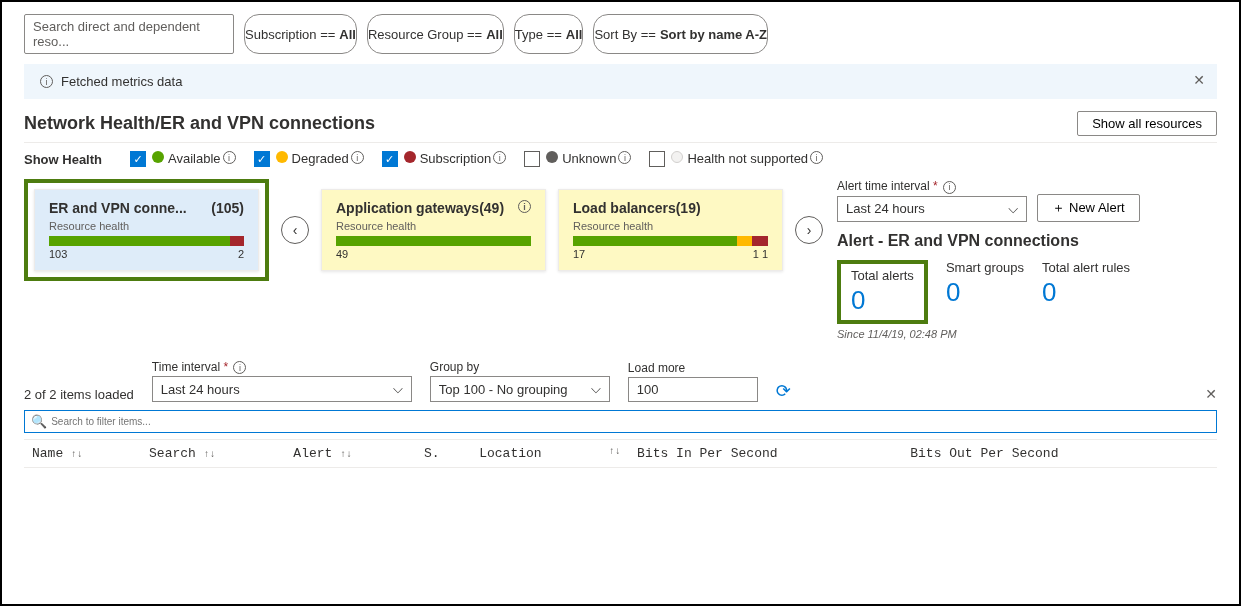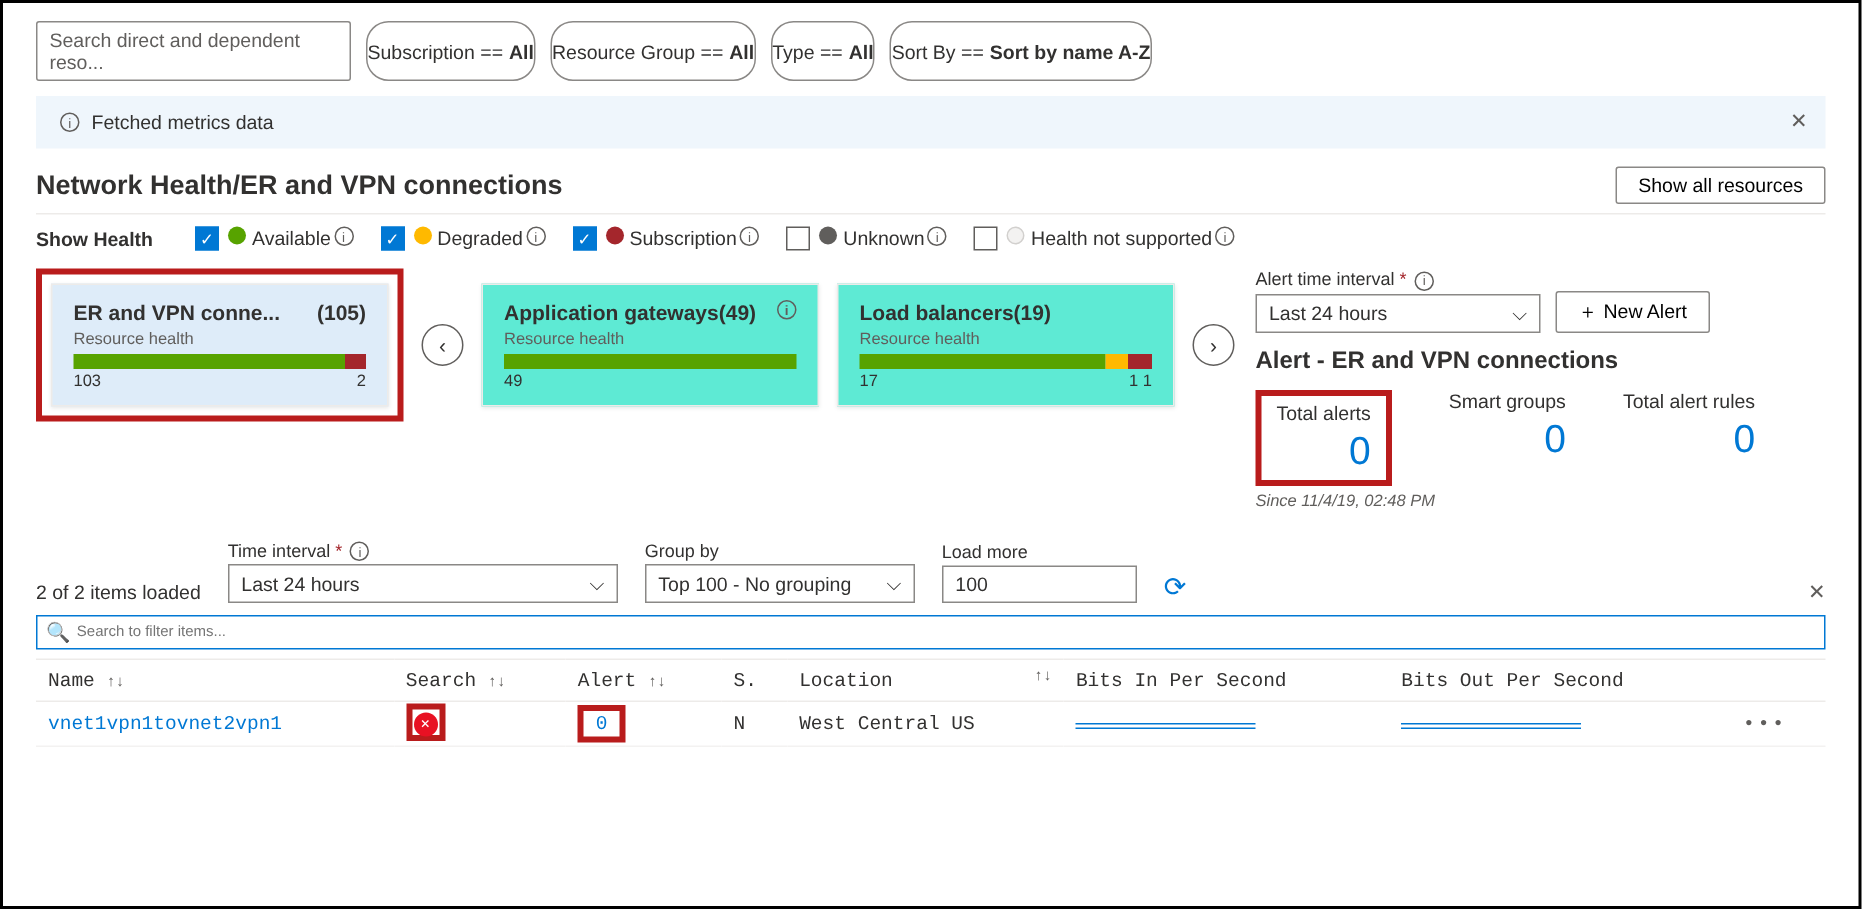--- a/index.html
+++ b/index.html
@@ -17,35 +17,35 @@
 .chk { width: 16px; height: 16px; border: 1px solid #605e5c; display: inline-flex; align-items: center; justify-content: center; color: #fff; }
 .chk.checked { background: #0078d4; border-color: #0078d4; }
 .chk.checked::after { content: "✓"; font-size: 11px; }
 .dot { width: 12px; height: 12px; border-radius: 50%; display: inline-block; margin: 0 4px 0 6px; vertical-align: middle; }
 .green { background: #57a300; } .yellow { background: #ffb900; } .red { background: #a4262c; } .gray { background: #605e5c; } .light { background: #f3f2f1; border: 1px solid #d2d0ce; }
 .filter-item { display: inline-flex; }
 .info-icon { width: 13px; height: 13px; border: 1px solid #605e5c; border-radius: 50%; display: inline-flex; align-items: center; justify-content: center; font-size: 9px; margin-left: 2px; color: #605e5c; }
 .main-row { display: flex; gap: 14px; align-items: flex-start; margin-bottom: 20px; }
 .cards-wrap { display: flex; align-items: center; gap: 12px; }
 .nav-circle { width: 28px; height: 28px; border: 1px solid #605e5c; border-radius: 50%; display: flex; align-items: center; justify-content: center; cursor: pointer; font-size: 14px; }
-.card { border: 1px solid #edebe9; box-shadow: 0 1px 3px rgba(0,0,0,0.1); padding: 10px 14px; width: 225px; background: #5eead4; }
+.card { border: 1px solid #edebe9; box-shadow: 0 1px 3px rgba(0,0,0,0.1); padding: 10px 14px; width: 225px; background: #fef9c3; }
 .card.selected { background: #deecf9; }
 .card h3 { font-size: 14px; font-weight: 600; margin-bottom: 4px; display: flex; justify-content: space-between; }
 .card .sub { font-size: 11px; color: #605e5c; margin-bottom: 4px; }
 .bar { display: flex; height: 10px; margin-bottom: 2px; }
 .bar .seg-g { background: #57a300; } .bar .seg-y { background: #ffb900; } .bar .seg-r { background: #a4262c; }
 .bar-labels { display: flex; justify-content: space-between; font-size: 11px; }
-.highlight-box { border: 4px solid #b91c1c; padding: 6px; }
+.highlight-box { border: 4px solid #4d7c0f; padding: 6px; }
 .alert-panel { flex: 1; min-width: 320px; }
 .alert-top { display: flex; gap: 10px; align-items: flex-end; margin-bottom: 10px; }
 .field-label { font-size: 12px; margin-bottom: 2px; }
 .req { color: #a4262c; }
 .select { border: 1px solid #8a8886; padding: 4px 8px; font-size: 13px; width: 190px; display: flex; justify-content: space-between; align-items: center; cursor: pointer; }
 .alert-title { font-size: 16px; font-weight: 600; margin-bottom: 10px; }
-.metrics { display: flex; gap: 38px; text-align: right; }
+.metrics { display: flex; gap: 18px; }
 .metric .m-label { font-size: 13px; color: #323130; margin-bottom: 2px; }
 .metric .m-val { font-size: 26px; color: #0078d4; }
 .since { font-size: 11px; font-style: italic; color: #605e5c; margin-top: 4px; }
 .controls-row { display: flex; gap: 18px; align-items: flex-end; margin-bottom: 8px; }
 .ctrl-group .field-label { font-size: 12px; }
 .input-like { border: 1px solid #8a8886; padding: 4px 8px; font-size: 13px; display: flex; justify-content: space-between; align-items: center; }
 .go-icon { color: #0078d4; font-size: 18px; cursor: pointer; }
 .filter-input-wrap { border: 1px solid #0078d4; display: flex; align-items: center; padding: 3px 6px; margin-bottom: 6px; }
 .filter-input-wrap input { border: none; outline: none; flex: 1; font-size: 10px; color: #c2410c; }
 .search-ico { color: #605e5c; margin-right: 4px; }
@@ -256,24 +256,14 @@
       <th><span>Search</span> <span class="sort">↑↓</span></th>
       <th><span>Alert</span> <span class="sort">↑↓</span></th>
       <th><span>S.</span></th>
       <th><span>Location</span> <span class="sort" style="float:right;">↑↓</span></th>
       <th>Bits In Per Second</th>
       <th>Bits Out Per Second</th>
       <th></th>
     </tr>
   </thead>
   <tbody>
-    <tr>
-      <td><span class="link">vnet1vpn1tovnet2vpn1</span></td>
-      <td><span class="highlight-box" style="padding:1px;"><span class="err-icon">✕</span></span></td>
-      <td><span class="highlight-box" style="padding:1px 8px;"><span class="link">0</span></span></td>
-      <td>N</td>
-      <td>West Central US</td>
-      <td><span class="wave"></span></td>
-      <td><span class="wave"></span></td>
-      <td><span class="dots">•••</span></td>
-    </tr>
   </tbody>
 </table>
 
 </body></html>

